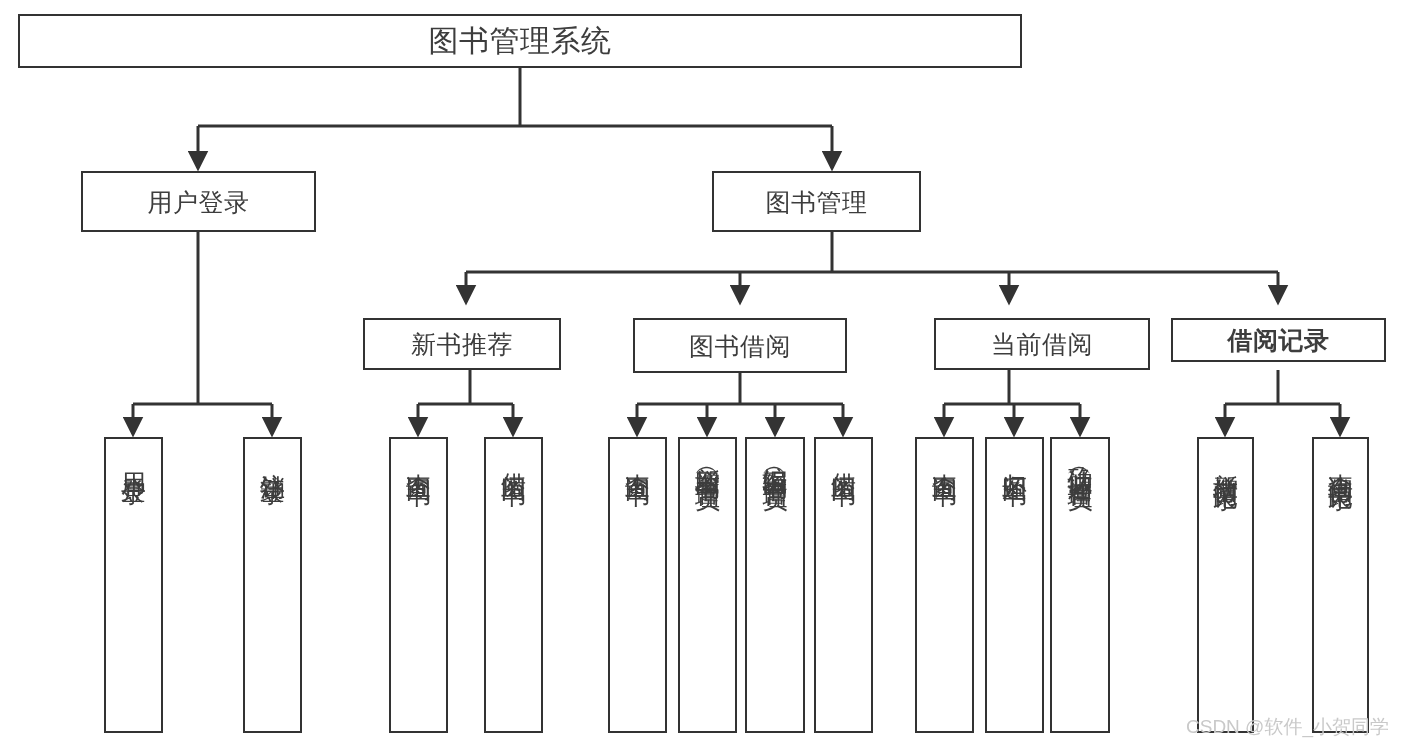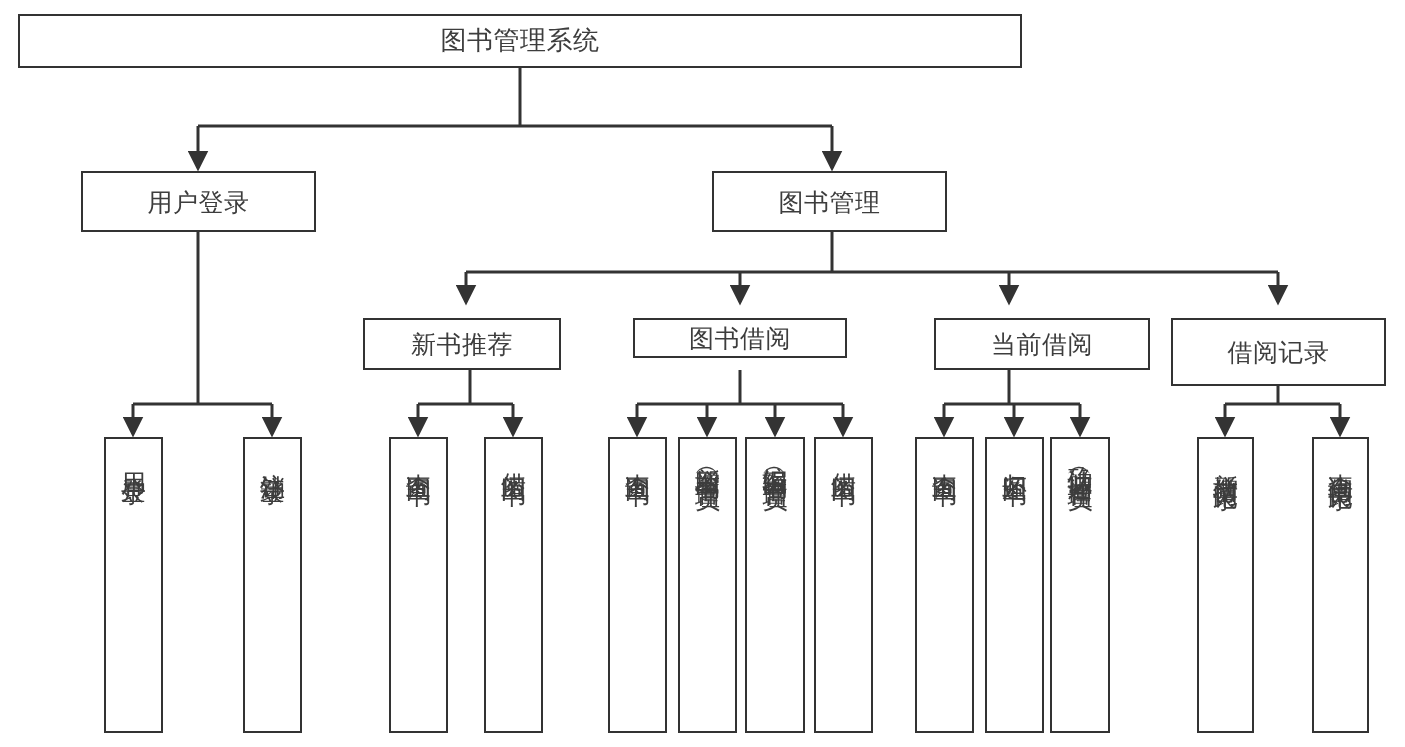--- a/index.html
+++ b/index.html
@@ -41,21 +41,21 @@
     line-height: 1.12;
     text-align: center;
     white-space: nowrap;
   }
   
   .node.horiz .lbl {
     font-size: 25px;
     letter-spacing: 0.5px;
   }
   .node.root .lbl {
-    font-size: 26px;
+    font-size: 30px;
   }
   
   .node.vert {
     align-items: flex-start;
     justify-content: center;
     padding-top: 14px;
   }
   .node.vert .lbl {
     writing-mode: vertical-rl;
     text-orientation: upright;
@@ -130,37 +130,37 @@
   </svg>
 
   <div class="node root horiz" style="left:18px; top:14px; width:1004px; height:54px;">
     <span class="lbl">图书管理系统</span>
   </div>
 
   <div class="node horiz" style="left:81px; top:171px; width:235px; height:61px;">
     <span class="lbl">用户登录</span>
   </div>
 
-  <div class="node horiz" style="left:712px; top:171px; width:235px; height:61px;">
+  <div class="node horiz" style="left:712px; top:171px; width:209px; height:61px;">
     <span class="lbl">图书管理</span>
   </div>
 
   <div class="node horiz" style="left:363px; top:318px; width:198px; height:52px;">
     <span class="lbl">新书推荐</span>
   </div>
 
-  <div class="node horiz" style="left:633px; top:318px; width:214px; height:40px;">
+  <div class="node horiz" style="left:633px; top:318px; width:214px; height:55px;">
     <span class="lbl">图书借阅</span>
   </div>
 
   <div class="node horiz" style="left:901px; top:318px; width:216px; height:52px;margin-left:33px;">
     <span class="lbl">当前借阅</span>
   </div>
 
-  <div class="node horiz" style="left:1171px; top:318px; width:215px; height:68px;">
+  <div class="node horiz" style="left:1171px; top:318px; width:215px; height:44px;font-weight:bold;">
     <span class="lbl">借阅记录</span>
   </div>
 
   <div class="node vert" style="left:104px; top:437px; width:59px; height:296px;">
     <span class="lbl">用户登录</span>
   </div>
 
   <div class="node vert" style="left:243px; top:437px; width:59px; height:296px;">
     <span class="lbl">注销登录</span>
   </div>
@@ -202,14 +202,15 @@
   </div>
 
   <div class="node vert" style="left:1197px; top:437px; width:57px; height:296px;">
     <span class="lbl">新增借阅记录</span>
   </div>
 
   <div class="node vert" style="left:1312px; top:437px; width:57px; height:296px;">
     <span class="lbl">查询借阅记录</span>
   </div>
 
+  <div class="watermark">CSDN @软件_小贺同学</div>
 
 </div>
 
 </body></html>

